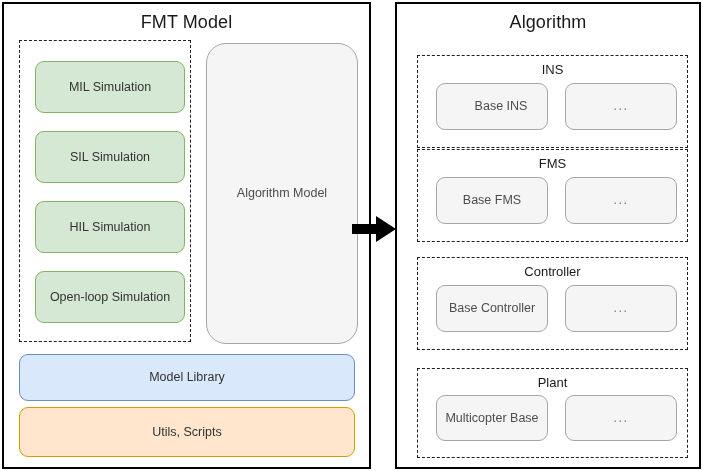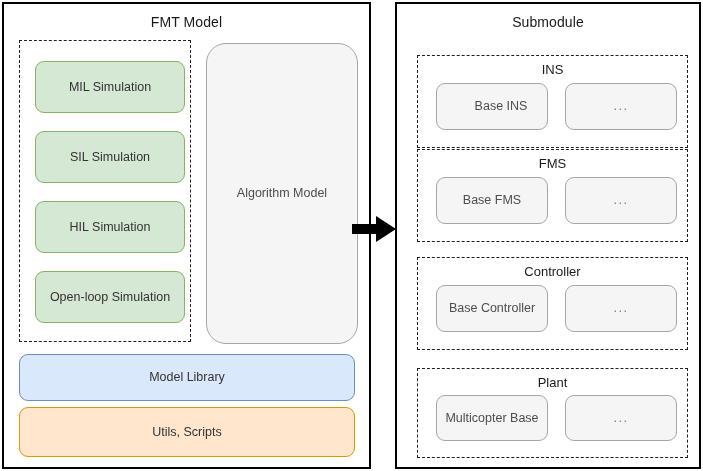--- a/index.html
+++ b/index.html
@@ -29,21 +29,21 @@
     background: #ffffff;
   }
   #panel-fmt   { left: 2px;   top: 2px; width: 369px; height: 467px; }
   #panel-sub   { left: 395px; top: 2px; width: 306px; height: 467px; }
 
   .panel-title {
     position: absolute;
     left: 0;
     right: 0;
     text-align: center;
-    font-size: 14px;
+    font-size: 18px;
     line-height: 22px;
     color: #1a1a1a;
     letter-spacing: 0.1px;
   }
   #panel-fmt .panel-title { top: 7px; }
   #panel-sub .panel-title { top: 7px; }
 
   
   .dashed-box {
     position: absolute;
@@ -148,21 +148,21 @@
     <div class="node node-orange" style="left:15px; top:403px; width:336px; height:50px;">Utils, Scripts</div>
   </div>
 
   <div id="flow-arrow">
     <svg width="44" height="26" viewBox="0 0 44 26" xmlns="http://www.w3.org/2000/svg">
       <path d="M0,8 L24,8 L24,0 L44,13 L24,26 L24,18 L0,18 Z" fill="#000000"></path>
     </svg>
   </div>
 
   <div class="panel" id="panel-sub">
-    <div class="panel-title">Submodule</div>
+    <div class="panel-title">Algorithm</div>
 
     <div class="dashed-box" style="left:20px; top:36px; width:271px; height:93px;margin-top:15px;">
       <div class="group-label" style="top:6px;">INS</div>
       <div class="node node-grey" style="left:18px; top:27px; width:112px; height:47px;padding-left:22px;">Base INS</div>
       <div class="node node-grey node-ellipsis" style="left:147px; top:27px; width:112px; height:47px;">...</div>
     </div>
 
     <div class="dashed-box" style="left:20px; top:145px; width:271px; height:93px;">
       <div class="group-label" style="top:6px;">FMS</div>
       <div class="node node-grey" style="left:18px; top:27px; width:112px; height:47px;">Base FMS</div>

